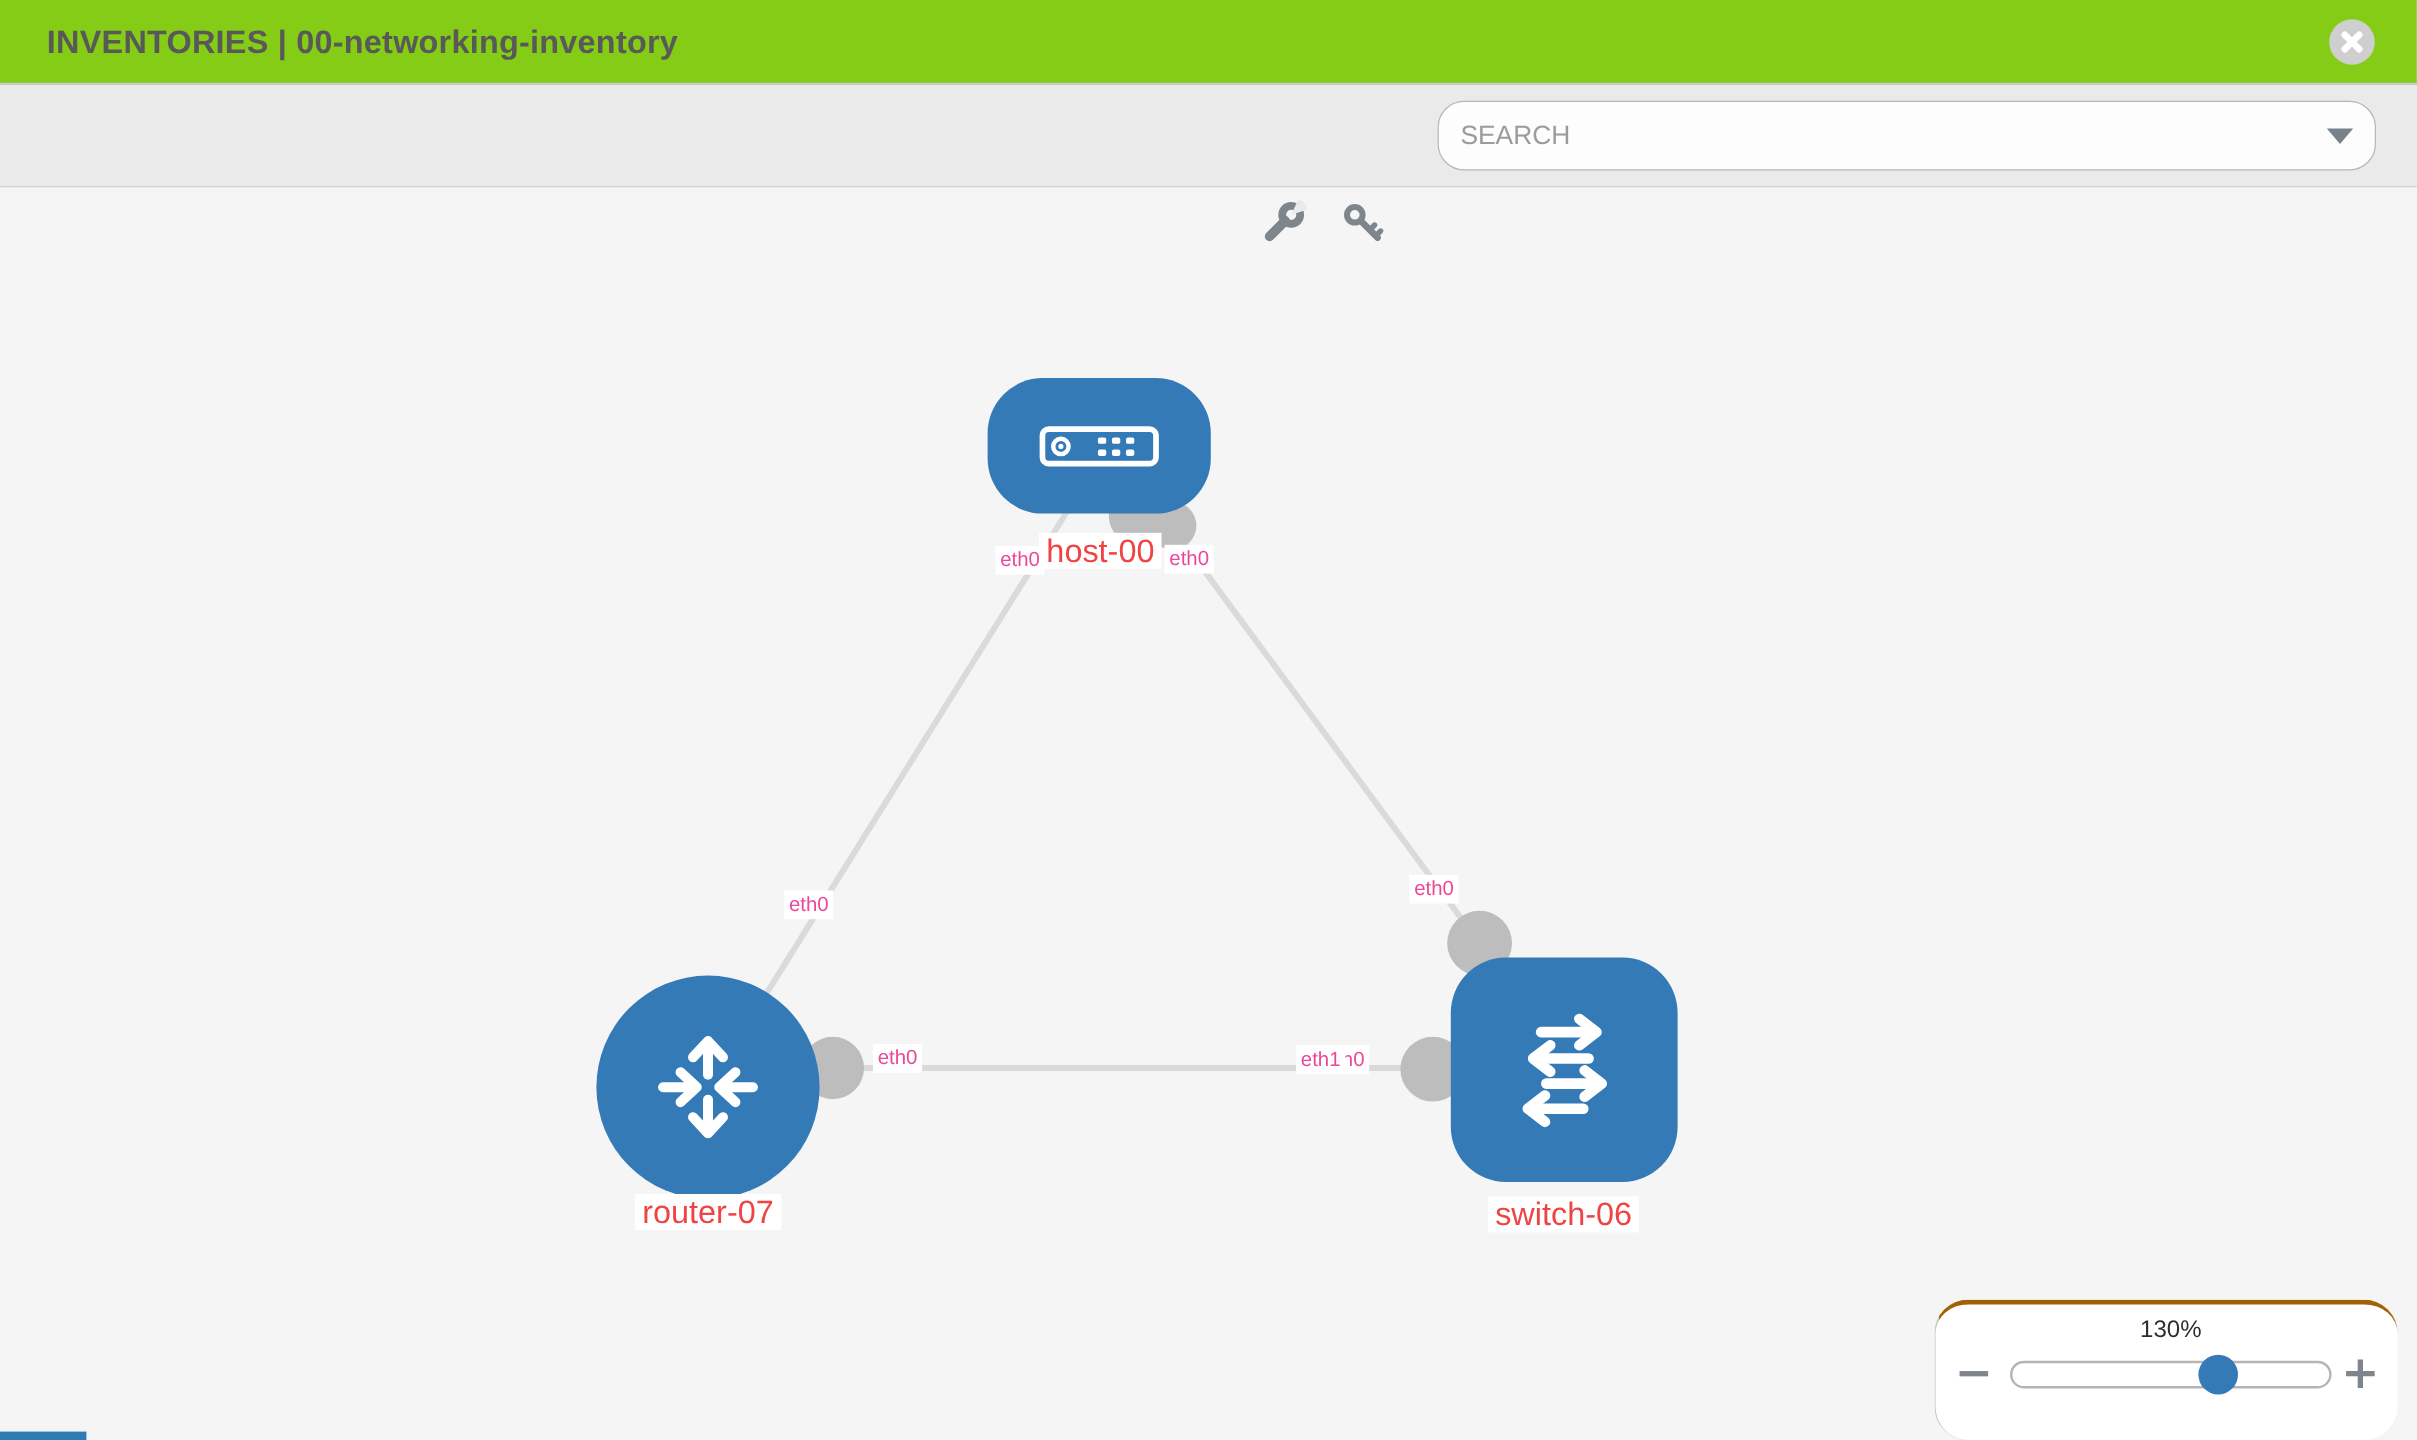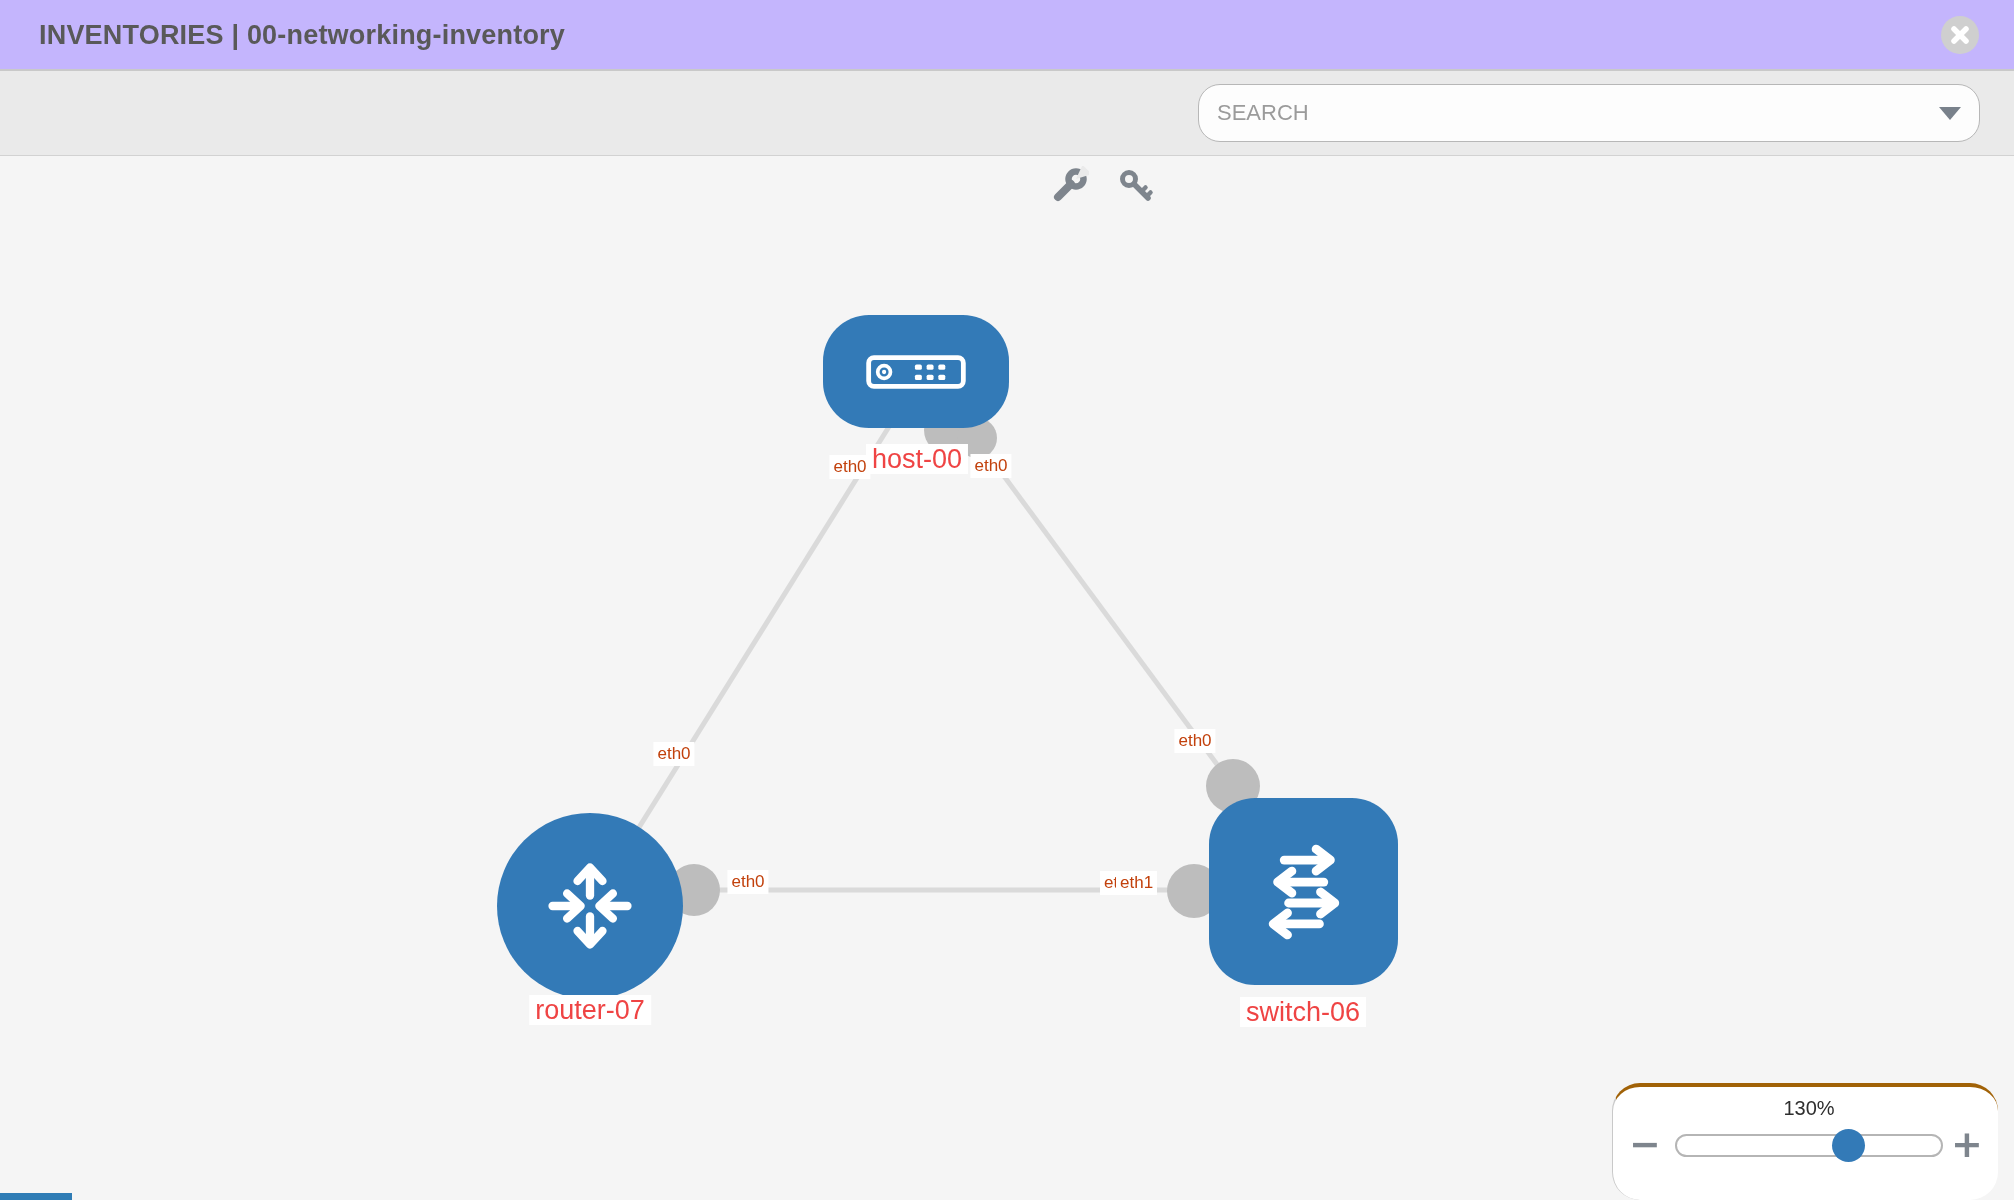--- a/index.html
+++ b/index.html
@@ -1,41 +1,41 @@
 <!DOCTYPE html>
 <html><head>
 <meta charset="utf-8">
 <style>
   * { margin:0; padding:0; box-sizing:border-box; }
   html,body { width:2014px; height:1200px; }
   body { font-family:"Liberation Sans","DejaVu Sans",sans-serif; background:#f5f5f5; overflow:hidden; }
   .stage { position:relative; width:2014px; height:1200px; background:#f5f5f5; }
 
   
-  .header { position:absolute; left:0; top:0; width:2014px; height:71px; background:#c4b5fd; border-bottom:2px solid #c9c9c9; }
+  .header { position:absolute; left:0; top:0; width:2014px; height:71px; background:#84cc16; border-bottom:2px solid #c9c9c9; }
   .header-title { position:absolute; left:39px; top:20px; font-size:27px; font-weight:bold; color:#595959; letter-spacing:0.2px; }
   .close-btn { position:absolute; left:1941px; top:16px; width:38px; height:38px; border-radius:50%; background:#cfcfcf; border:none; cursor:pointer; display:flex; align-items:center; justify-content:center; }
 
   
   .toolbar { position:absolute; left:0; top:71px; width:2014px; height:85px; background:#eaeaea; border-bottom:1px solid #d2d2d2; }
   .select-box { position:absolute; top:13px; height:58px; background:#fdfdfd; border:1.5px solid #b7b7b7; border-radius:8px; display:flex; align-items:center; cursor:pointer; }
   .select-box .select-text { padding-left:18px; font-size:22px; color:#9b9b9b; }
   .caret-down { position:absolute; right:18px; top:50%; margin-top:-6px; width:0; height:0; border-left:11px solid transparent; border-right:11px solid transparent; border-top:13px solid #79818b; }
   .actions-box { left:39px; width:794px; }
   .search-box { left:1198px; width:782px;border-radius:22px; }
   .tool-btn { position:absolute; top:95px; width:40px; height:40px; border:none; background:transparent; cursor:pointer; padding:0; }
 
   
   .links-svg { position:absolute; left:0; top:0; width:2014px; height:1200px; z-index:1; }
   .node { position:absolute; z-index:2; background:#337ab7; display:flex; align-items:center; justify-content:center; cursor:pointer; }
   .node-host { left:823px; top:315px; width:186px; height:113px; border-radius:46px; }
   .node-router { left:497px; top:813px; width:186px; height:186px; border-radius:50%; }
   .node-switch { left:1209px; top:798px; width:189px; height:187px; border-radius:46px; }
 
-  .chip { position:absolute; z-index:3; background:#ffffff; color:#c2410c; white-space:nowrap; }
+  .chip { position:absolute; z-index:3; background:#ffffff; color:#ec4899; white-space:nowrap; }
   .chip-eth { font-size:17px; line-height:24px; padding:0 4px; }
   .chip-name { font-size:27px; line-height:30px; padding:0 6px; color:#ef4444; }
   .centered { transform:translateX(-50%); }
 
   
   .zoom-panel { position:absolute; left:1612px; top:1083px; width:386px; height:117px; background:#ffffff; border-left:1px solid #c9c9c9; border-top:4px solid #a16207; z-index:5;border-radius:28px; }
   .zoom-level { position:absolute; left:196px; top:10px; transform:translateX(-50%); font-size:20px; color:#2e2e2e; }
   .zoom-minus, .zoom-plus { position:absolute; border:none; background:transparent; color:#7e858d; font-weight:bold; font-size:38px; line-height:38px; cursor:pointer; font-family:"DejaVu Sans",sans-serif; }
   .zoom-minus { left:16px; top:38px; }
   .zoom-plus { left:338px; top:38px; }
@@ -147,21 +147,21 @@
     </span>
   </div>
 
   <span class="chip chip-eth centered" style="left:850px;top:455px">eth0</span>
   <span class="chip chip-name centered" style="left:917px;top:444px">host-00</span>
   <span class="chip chip-eth centered" style="left:991px;top:454px">eth0</span>
   <span class="chip chip-eth centered" style="left:674px;top:742px">eth0</span>
   <span class="chip chip-eth centered" style="left:1195px;top:729px">eth0</span>
   <span class="chip chip-eth centered" style="left:748px;top:870px">eth0</span>
   <span class="chip chip-eth" style="left:1100px;top:871px">eth0</span>
-  <span class="chip chip-eth" style="left:1116px;top:871px">eth1</span>
+  <span class="chip chip-eth" style="left:1080px;top:871px">eth1</span>
   <span class="chip chip-name centered" style="left:590px;top:995px">router-07</span>
   <span class="chip chip-name centered" style="left:1303px;top:997px">switch-06</span>
 
   <div class="zoom-panel">
     <div class="zoom-level">130%</div>
     <button class="zoom-minus">−</button>
     <div class="zoom-track"></div>
     <div class="zoom-knob"></div>
     <button class="zoom-plus">+</button>
   </div>

